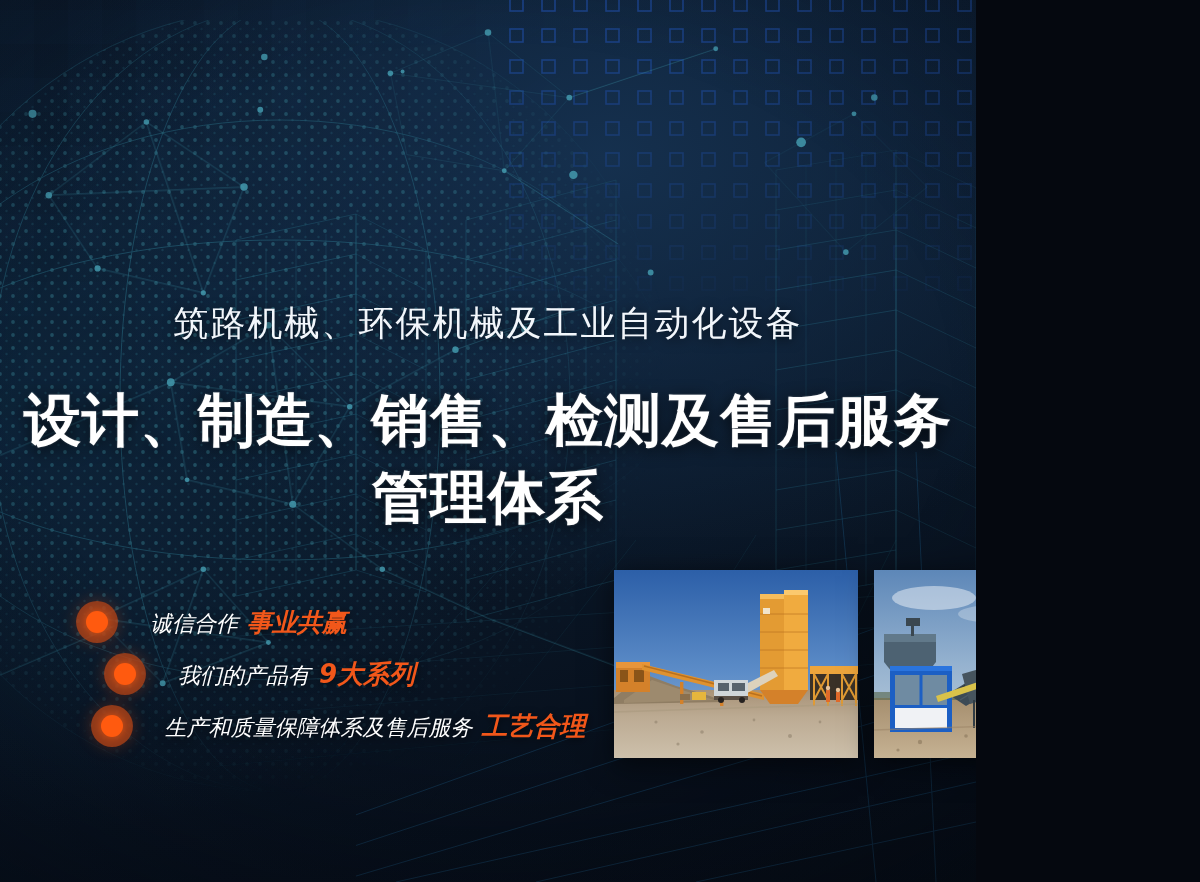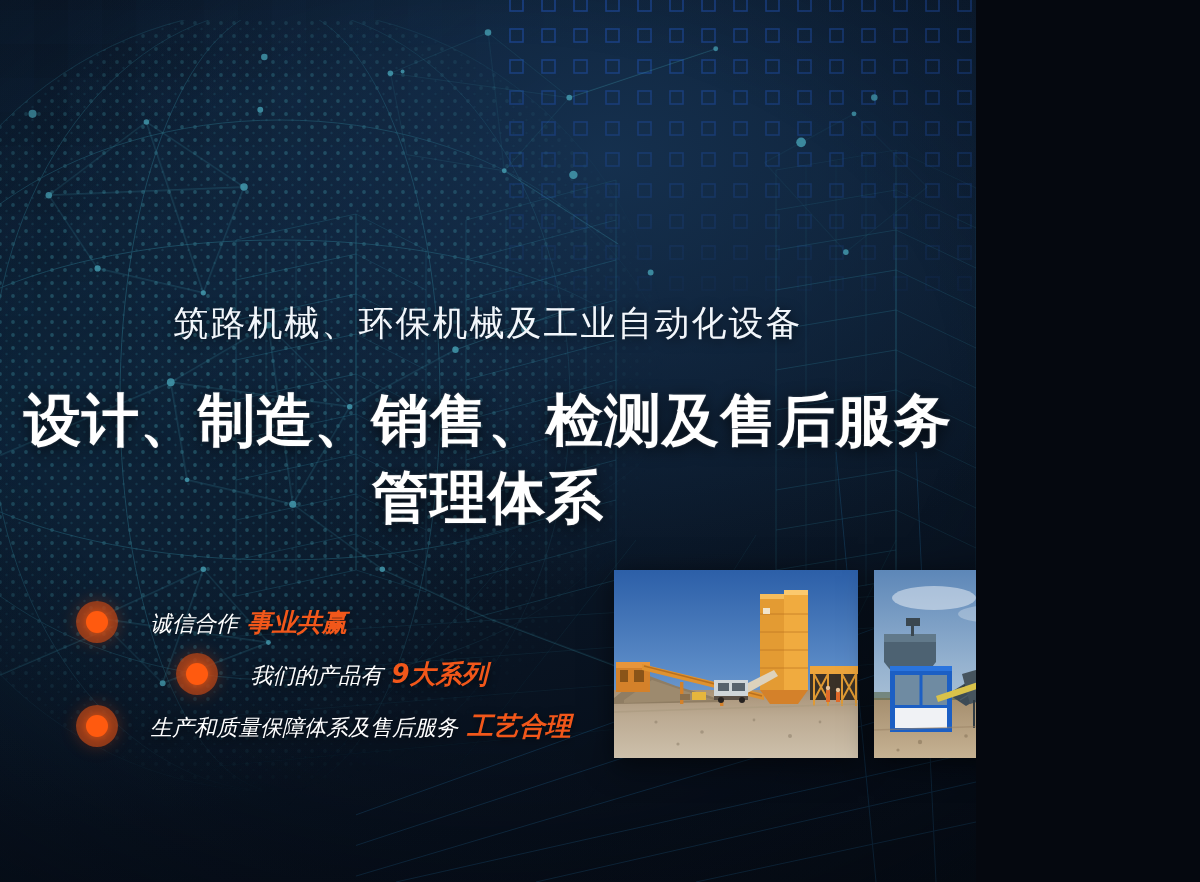--- a/index.html
+++ b/index.html
@@ -54,22 +54,22 @@
     position:absolute;left:0;right:0;top:364px;text-align:center;
     font-size:57px;font-weight:700;letter-spacing:1px;color:#ffffff;
     text-shadow:0 3px 16px rgba(0,0,0,.75),0 0 2px rgba(255,255,255,.35);
     margin-top:19px;
   }
 
   
   .bullets{position:absolute;left:0;top:596px;width:600px;}
   .bullet-row{display:flex;align-items:center;height:52px;}
   .bullet-row.r1{padding-left:76px;}
-  .bullet-row.r2{padding-left:64px;justify-content:center;}
-  .bullet-row.r3{padding-left:76px;}
+  .bullet-row.r2{padding-left:104px;}
+  .bullet-row.r3{padding-left:76px;justify-content:center;}
   .dot{
     position:relative;width:42px;height:42px;border-radius:50%;flex:0 0 42px;
     background:rgba(178,68,24,.80);
     box-shadow:0 0 16px rgba(240,85,20,.28);
   }
   .dot::after{
     content:"";position:absolute;left:50%;top:50%;width:22px;height:22px;
     margin:-11px 0 0 -11px;border-radius:50%;background:#ff5a0f;
     box-shadow:0 0 10px rgba(255,95,20,.75);
   }

